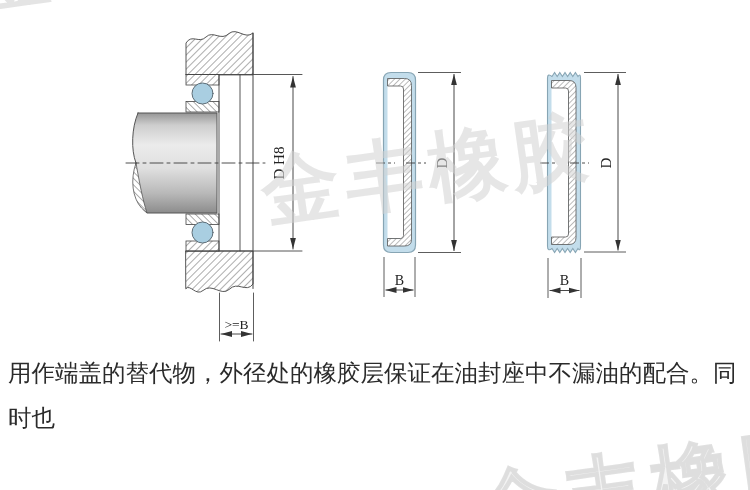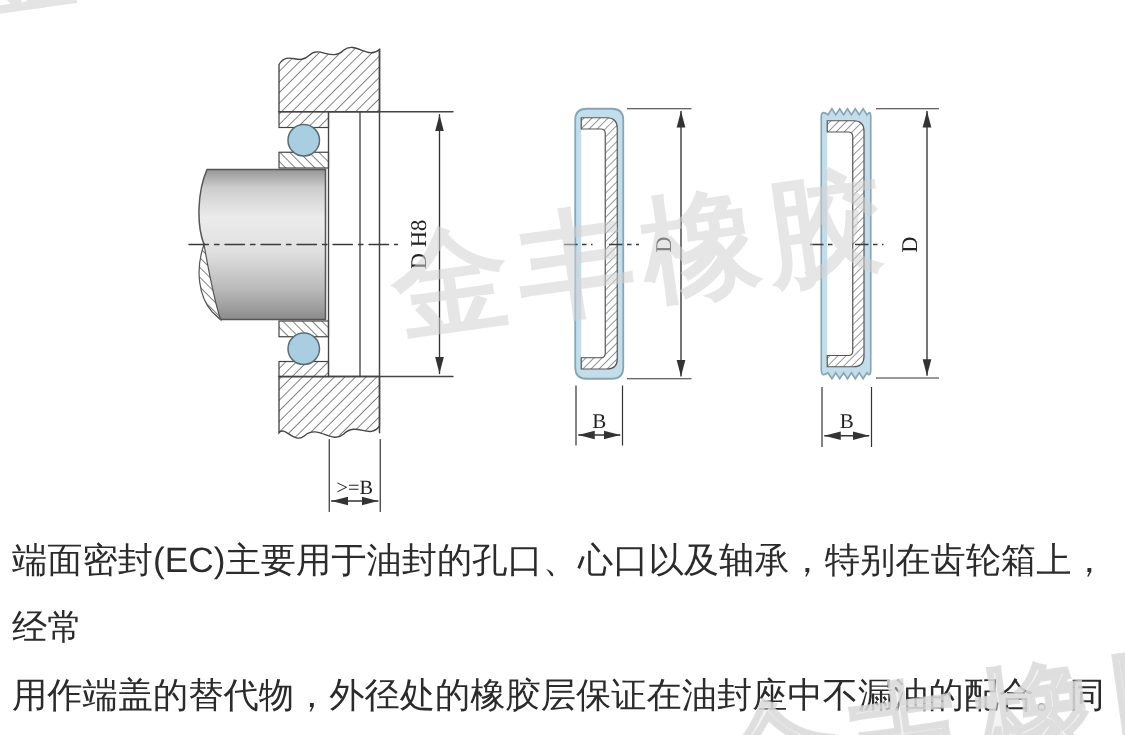--- a/index.html
+++ b/index.html
@@ -125,18 +125,17 @@
       <text class="dim-text" x="611" y="163" font-size="15" text-anchor="middle" transform="rotate(-90 611 163)">D</text>
 
       <line x1="548" y1="258" x2="548" y2="298" stroke="#333" stroke-width="0.8"></line>
       <line x1="581" y1="258" x2="581" y2="298" stroke="#333" stroke-width="0.8"></line>
       <line x1="549.5" y1="290.5" x2="579.5" y2="290.5" stroke="#333" stroke-width="0.9" marker-start="url(#arr)" marker-end="url(#arr)"></line>
       <text class="dim-text" x="564.5" y="285" font-size="14" text-anchor="middle">B</text>
     </g>
   </svg>
 
   <div id="description">
-    <div>端面密封(EC)主要用于油封的孔口、心口以及轴承，特别在齿轮箱上，经常</div>
     <div>用作端盖的替代物，外径处的橡胶层保证在油封座中不漏油的配合。同时也</div>
 
   </div>
 
 </div>
 
 </body></html>

